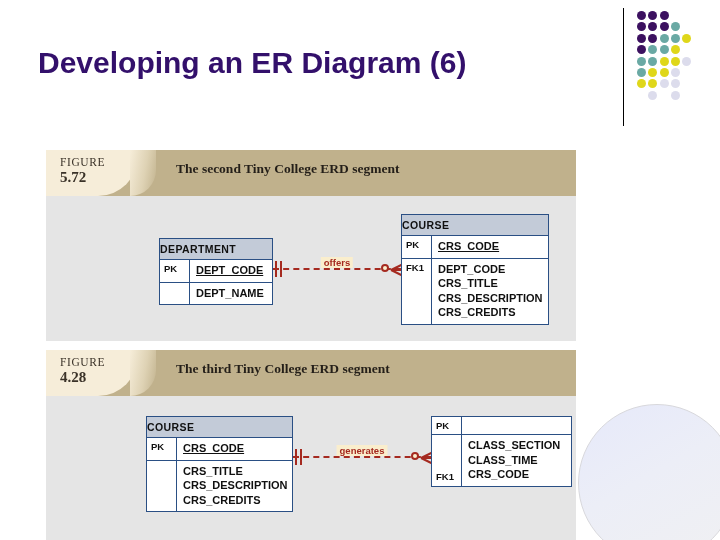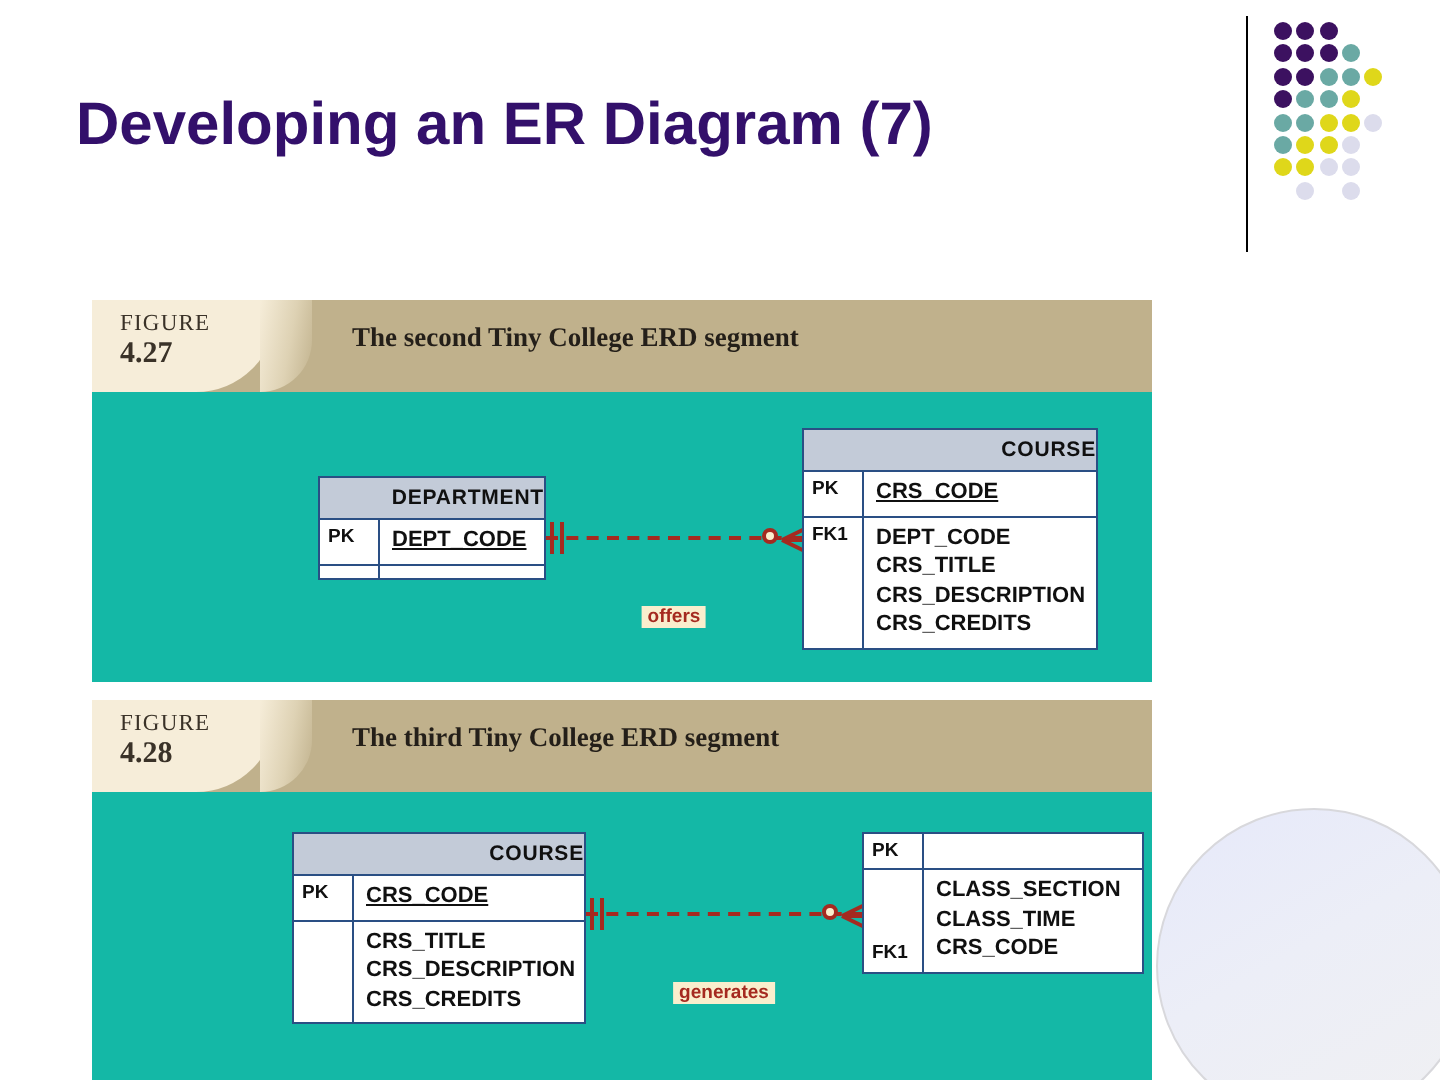--- a/index.html
+++ b/index.html
@@ -33,21 +33,21 @@
     background:#000000;z-index:3;
   }
 
   
   .dot-grid{position:absolute;left:637px;top:11px;width:70px;height:116px;z-index:3;}
   .dot{position:absolute;width:9px;height:9px;border-radius:50%;}
 
   
   .figure{
     position:absolute;left:46px;width:530px;
-    background:#14b8a6;z-index:2;overflow:hidden;
+    background:#e5e5e5;z-index:2;overflow:hidden;
   }
   #fig-1{top:150px;height:191px;}
   #fig-2{top:350px;height:190px;}
 
   .fig-header{
     position:relative;width:100%;height:46px;background:#c0b18c;overflow:hidden;
   }
   .fig-header-tab{
     position:absolute;left:0;top:0;width:92px;height:46px;
     background:#f6edd9;
@@ -71,21 +71,21 @@
   }
 
   .fig-body{position:relative;width:100%;height:calc(100% - 46px);}
 
   
   .entity{
     position:absolute;border:1.6px solid #2a4f84;background:#ffffff;
     box-sizing:border-box;
   }
   .ent-title{
-    height:20px;line-height:20px;text-align:right;
+    height:20px;line-height:20px;text-align:left;
     background:#c3cbd8;border-bottom:1.6px solid #2a4f84;
     font-size:10.5px;font-weight:bold;color:#101010;letter-spacing:0.4px;
   }
   .ent-section{display:flex;border-bottom:1.6px solid #2a4f84;}
   .ent-section.last{border-bottom:none;}
   .ent-key{
     width:30px;min-width:30px;border-right:1.6px solid #2a4f84;
     font-size:9.5px;font-weight:bold;color:#101010;
     padding:3px 0 3px 4px;box-sizing:border-box;
   }
@@ -99,21 +99,21 @@
 
   
   .rel{position:absolute;height:30px;}
   .rel-line{
     position:absolute;left:0;top:14px;width:100%;height:0;
     border-top:2px dashed #a52a20;
   }
   .rel-label{
     position:absolute;top:3px;left:50%;transform:translateX(-50%);
     font-size:9.5px;font-weight:bold;color:#a52a20;
-    background:#faeecd;padding:0 3px;white-space:nowrap;margin-top:46px;
+    background:#faeecd;padding:0 3px;white-space:nowrap;
   }
   
   .card-one{position:absolute;top:7px;width:12px;height:16px;}
   .card-one i{position:absolute;top:0;width:2px;height:16px;background:#a52a20;}
   .card-one i:nth-child(1){left:2px;}
   .card-one i:nth-child(2){left:7px;}
   
   .card-many{position:absolute;top:6px;width:22px;height:18px;}
   .card-many .circ{
     position:absolute;left:0;top:4px;width:8px;height:8px;border-radius:50%;
@@ -128,21 +128,21 @@
   .card-many .foot b:nth-child(2){top:9px;width:12px;}
   .card-many .foot b:nth-child(3){top:9px;width:12px;transform:rotate(26deg);}
 </style>
 </head>
 <body>
 
 <div id="stage">
 
   <div class="corner-arc"></div>
 
-  <div class="slide-title">Developing an ER Diagram (7)</div>
+  <div class="slide-title">Developing an ER Diagram (6)</div>
 
   <div class="v-rule"></div>
 
   <div class="dot-grid" id="dot-grid">
       <div class="dot" style="left: 0px; top: 0px; background: rgb(60, 17, 96);"></div>
       <div class="dot" style="left: 11.3px; top: 0px; background: rgb(60, 17, 96);"></div>
       <div class="dot" style="left: 22.6px; top: 0px; background: rgb(60, 17, 96);"></div>
       <div class="dot" style="left: 0px; top: 11.4px; background: rgb(60, 17, 96);"></div>
       <div class="dot" style="left: 11.3px; top: 11.4px; background: rgb(60, 17, 96);"></div>
       <div class="dot" style="left: 22.6px; top: 11.4px; background: rgb(60, 17, 96);"></div>
@@ -172,36 +172,39 @@
       <div class="dot" style="left: 11.3px; top: 79.8px; background: rgb(220, 220, 236);"></div>
       <div class="dot" style="left: 33.9px; top: 79.8px; background: rgb(220, 220, 236);"></div>
     </div>
 
   <div class="figure" id="fig-1">
     <div class="fig-header">
       <div class="fig-header-tab"></div>
       <div class="fig-header-tab2"></div>
       <div class="fig-label">
         <div class="fl-word">FIGURE</div>
-        <div class="fl-num">4.27</div>
+        <div class="fl-num">5.72</div>
       </div>
       <div class="fig-caption">The second Tiny College ERD segment</div>
     </div>
     <div class="fig-body">
 
       <div class="entity" style="left:113px;top:42px;width:114px;">
         <div class="ent-title">DEPARTMENT</div>
         <div class="ent-section">
           <div class="ent-key">PK</div>
           <div class="ent-attrs">
             <div class="attr pk">DEPT_CODE</div>
           </div>
         </div>
         <div class="ent-section last">
           <div class="ent-key"></div>
+          <div class="ent-attrs">
+            <div class="attr">DEPT_NAME</div>
+          </div>
         </div>
       </div>
 
       <div class="rel" style="left:227px;top:58px;width:128px;">
         <div class="rel-line"></div>
         <div class="card-one" style="left:0px;">
             <i></i>
             <i></i>
           </div>
         <div class="rel-label">offers</div>

